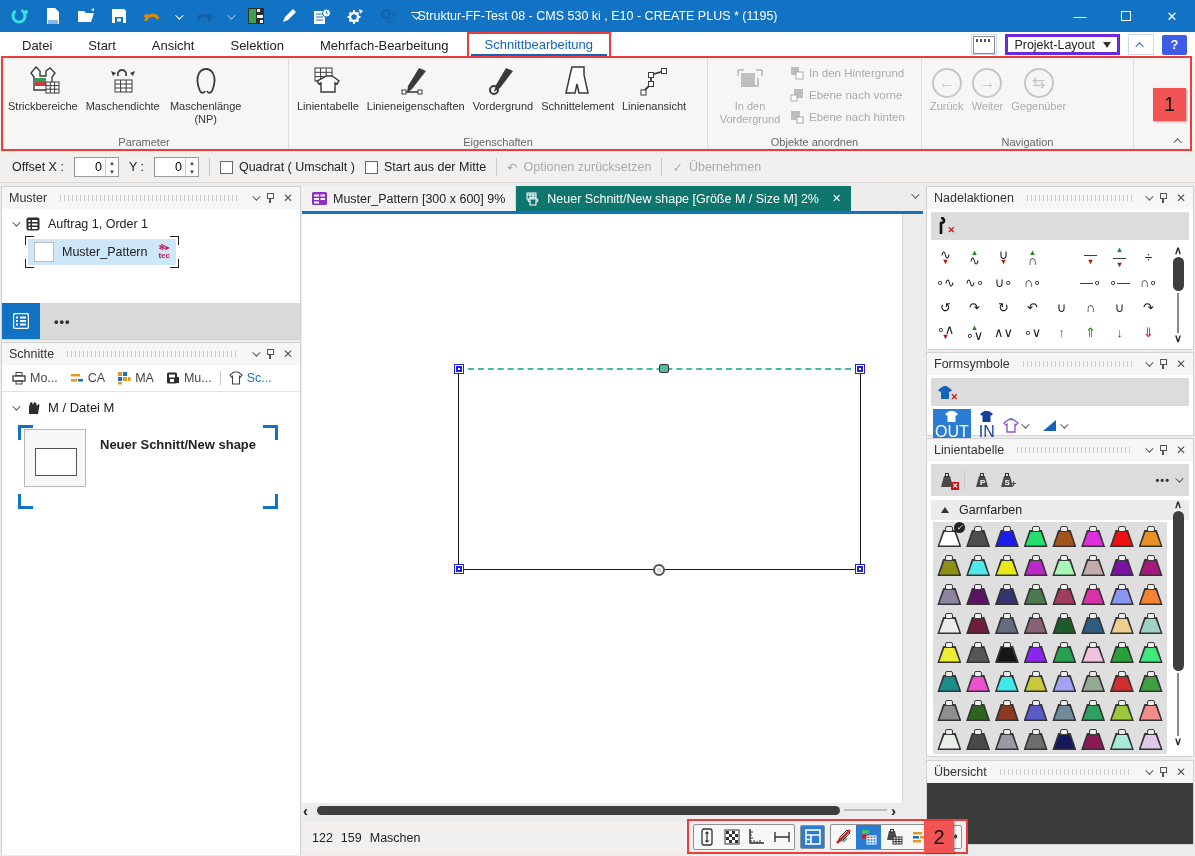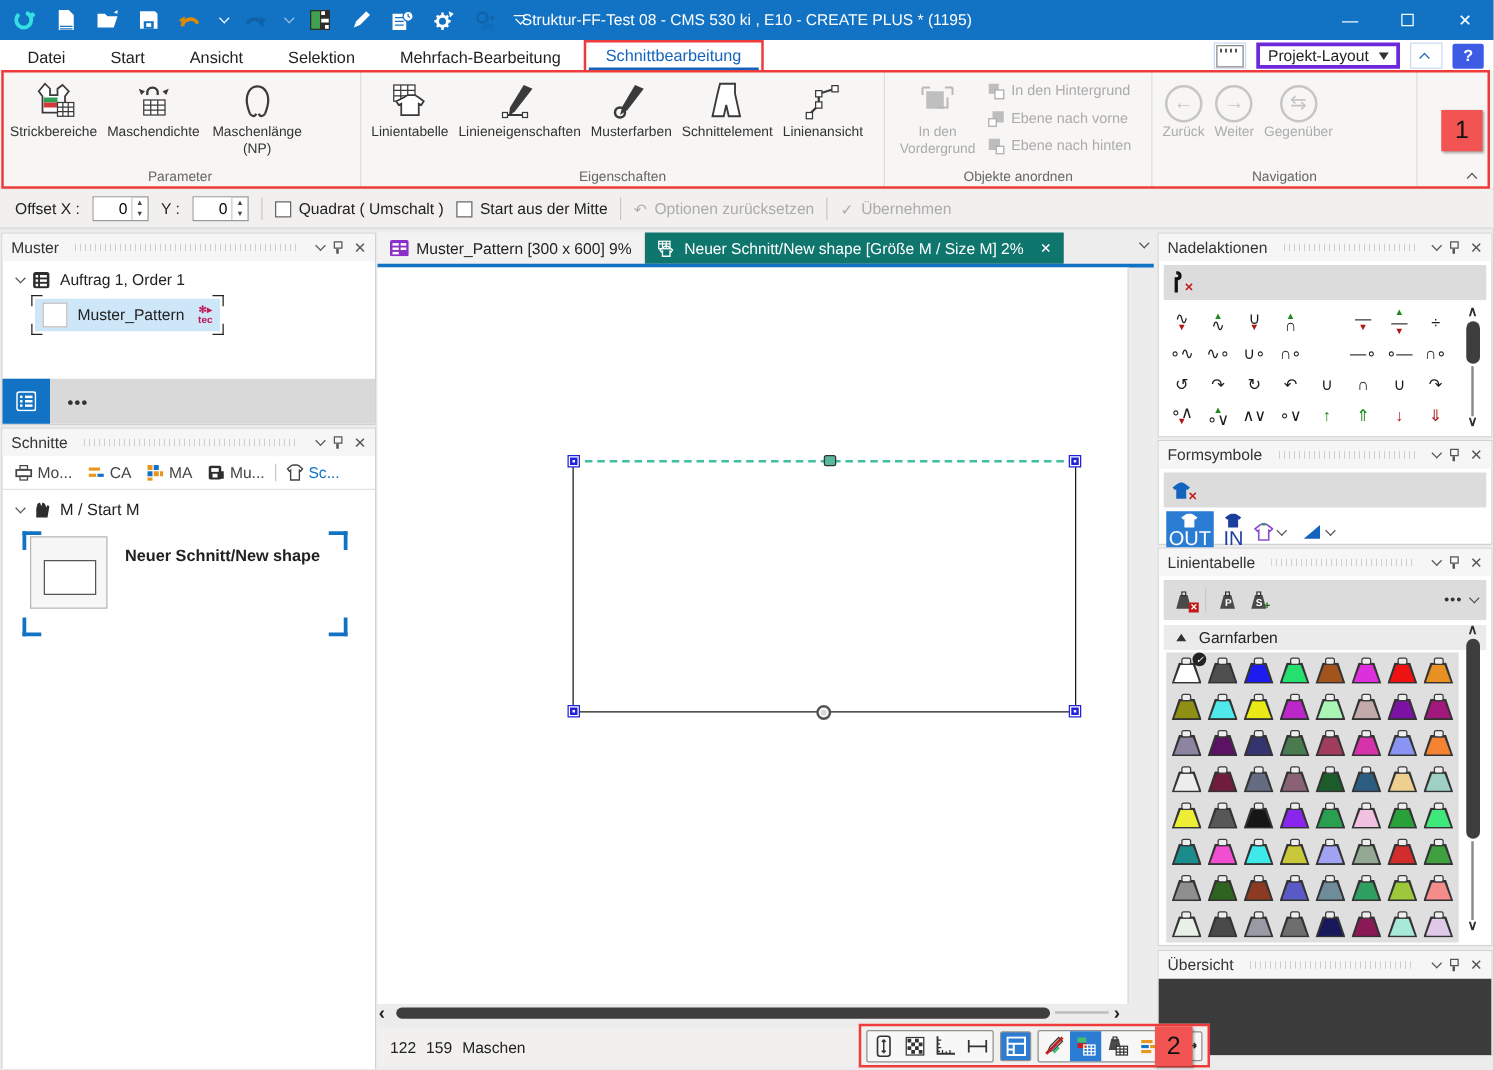--- a/index.html
+++ b/index.html
@@ -382,21 +382,21 @@
         </span>
         <span>Linieneigenschaften</span>
       </div>
       <div class="rbtn">
         <span class="ric">
           <svg width="34" height="34">
               <path d="M20 4l7 3-13 17-6 4 2-7z" fill="#3a3a3a"></path>
               <circle cx="8" cy="26" r="4" fill="none" stroke="#3a3a3a" stroke-width="2"></circle>
             </svg>
         </span>
-        <span>Musterfarben</span>
+        <span>Vordergrund</span>
       </div>
       <div class="rbtn">
         <span class="ric">
           <svg width="30" height="34">
               <path d="M9 3h12v8l4 18h-9l-2-9-2 9H3L7 11z" fill="#fff" stroke="#3a3a3a" stroke-width="1.5"></path>
             </svg>
         </span>
         <span>Schnittelement</span>
       </div>
       <div class="rbtn">
@@ -634,21 +634,21 @@
         <span>Sc...</span>
       </span>
     </div>
     <div class="tree-row">
       <span class="chev down"></span>
       <span class="ic14">
         <svg width="14" height="14">
             <path d="M3 13V6l1-4 2-1 1 3 1-3 2 1 1 3 1-2 1.5 1L12 13z" fill="#2d2d2d"></path>
           </svg>
       </span>
-      <span style="font-size:13px">M / Start M</span>
+      <span style="font-size:13px">M / Datei M</span>
     </div>
     <div class="shape-item">
       <span class="bcorner tl"></span>
         <span class="bcorner tr"></span>
         <span class="bcorner bl"></span>
         <span class="bcorner br"></span>
       <span class="shape-thumb"></span>
       <span class="shape-label">Neuer Schnitt/New shape</span>
     </div>
   </div>

